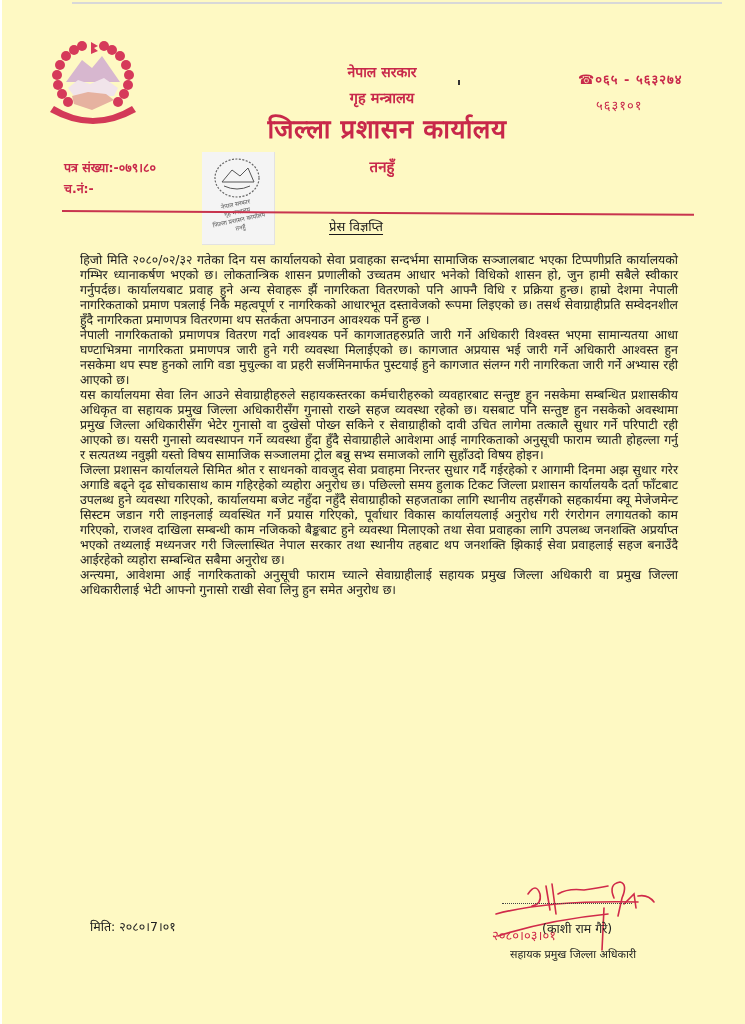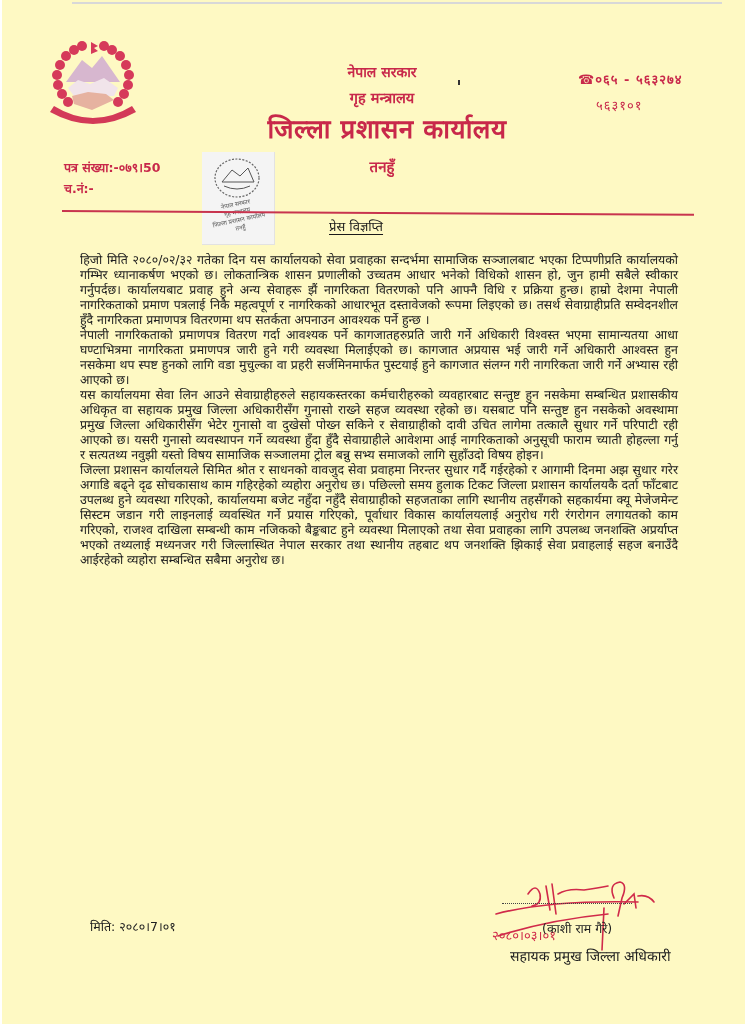--- a/index.html
+++ b/index.html
@@ -171,21 +171,21 @@
     }
     .signer-name {
       position: absolute;
       left: 540px; top: 920px;
       font-size: 12.5px;
       color: #202020;
     }
     .signer-title {
       position: absolute;
       left: 508px; top: 946px;
-      font-size: 14px;
+      font-size: 11px;
       color: #202020;
     }
   </style>
 </head>
 <body>
 
 <div class="page">
   <div class="top-edge"></div>
 
   <svg class="emblem" viewBox="0 0 98 86">
@@ -221,21 +221,21 @@
   <div class="gov-line head-red">नेपाल सरकार</div>
   <div class="ministry-line head-red">गृह मन्त्रालय</div>
   <div class="office-title head-red">जिल्ला प्रशासन कार्यालय</div>
   <div class="district-line head-red">तनहुँ</div>
 
   <div class="speck"></div>
 
   <div class="phone head-red">☎०६५ - ५६३२७४</div>
   <div class="phone-2 head-red">५६३१०१</div>
 
-  <div class="ref-no head-red">पत्र संख्या:-०७९।50</div>
+  <div class="ref-no head-red">पत्र संख्या:-०७९।८०</div>
   <div class="dispatch-no head-red">च.नं:-</div>
 
   <div class="stamp">
     <svg width="58" height="44" viewBox="0 0 58 44">
       <ellipse cx="29" cy="22" rx="22" ry="19" fill="none" stroke="#666" stroke-width="1.2" stroke-dasharray="2 1.5"></ellipse>
       <polygon points="14,26 24,14 32,20 40,12 46,26" fill="none" stroke="#555" stroke-width="1"></polygon>
       <path d="M16 30 Q29 36 42 30" fill="none" stroke="#555" stroke-width="1"></path>
     </svg>
     <div class="stamp-text">
       <div>नेपाल सरकार</div>
@@ -247,20 +247,21 @@
 
   <div class="separator"></div>
 
   <div class="press-title">प्रेस विज्ञप्ति</div>
 
   <div class="body-text">
     <p>हिजो मिति २०८०/०२/३२ गतेका दिन यस कार्यालयको सेवा प्रवाहका सन्दर्भमा सामाजिक सञ्जालबाट भएका टिप्पणीप्रति कार्यालयको गम्भिर ध्यानाकर्षण भएको छ। लोकतान्त्रिक शासन प्रणालीको उच्चतम आधार भनेको विधिको शासन हो, जुन हामी सबैले स्वीकार गर्नुपर्दछ। कार्यालयबाट प्रवाह हुने अन्य सेवाहरू झैं नागरिकता वितरणको पनि आफ्नै विधि र प्रक्रिया हुन्छ। हाम्रो देशमा नेपाली नागरिकताको प्रमाण पत्रलाई निकै महत्वपूर्ण र नागरिकको आधारभूत दस्तावेजको रूपमा लिइएको छ। तसर्थ सेवाग्राहीप्रति सम्वेदनशील हुँदै नागरिकता प्रमाणपत्र वितरणमा थप सतर्कता अपनाउन आवश्यक पर्ने हुन्छ ।</p>
     <p>नेपाली नागरिकताको प्रमाणपत्र वितरण गर्दा आवश्यक पर्ने कागजातहरुप्रति जारी गर्ने अधिकारी विश्वस्त भएमा सामान्यतया आधा घण्टाभित्रमा नागरिकता प्रमाणपत्र जारी हुने गरी व्यवस्था मिलाईएको छ। कागजात अप्रयास भई जारी गर्ने अधिकारी आश्वस्त हुन नसकेमा थप स्पष्ट हुनको लागि वडा मुचुल्का वा प्रहरी सर्जमिनमार्फत पुस्टयाई हुने कागजात संलग्न गरी नागरिकता जारी गर्ने अभ्यास रही आएको छ।</p>
     <p>यस कार्यालयमा सेवा लिन आउने सेवाग्राहीहरुले सहायकस्तरका कर्मचारीहरुको व्यवहारबाट सन्तुष्ट हुन नसकेमा सम्बन्धित प्रशासकीय अधिकृत वा सहायक प्रमुख जिल्ला अधिकारीसँग गुनासो राख्ने सहज व्यवस्था रहेको छ। यसबाट पनि सन्तुष्ट हुन नसकेको अवस्थामा प्रमुख जिल्ला अधिकारीसँग भेटेर गुनासो वा दुखेसो पोख्न सकिने र सेवाग्राहीको दावी उचित लागेमा तत्कालै सुधार गर्ने परिपाटी रही आएको छ। यसरी गुनासो व्यवस्थापन गर्ने व्यवस्था हुँदा हुँदै सेवाग्राहीले आवेशमा आई नागरिकताको अनुसूची फाराम च्याती होहल्ला गर्नु र सत्यतथ्य नवुझी यस्तो विषय सामाजिक सञ्जालमा ट्रोल बन्नु सभ्य समाजको लागि सुहाँउदो विषय होइन।</p>
     <p>जिल्ला प्रशासन कार्यालयले सिमित श्रोत र साधनको वावजुद सेवा प्रवाहमा निरन्तर सुधार गर्दै गईरहेको र आगामी दिनमा अझ सुधार गरेर अगाडि बढ्ने दृढ सोचकासाथ काम गहिरहेको व्यहोरा अनुरोध छ। पछिल्लो समय हुलाक टिकट जिल्ला प्रशासन कार्यालयकै दर्ता फाँटबाट उपलब्ध हुने व्यवस्था गरिएको, कार्यालयमा बजेट नहुँदा नहुँदै सेवाग्राहीको सहजताका लागि स्थानीय तहसँगको सहकार्यमा क्यू मेजेजमेन्ट सिस्टम जडान गरी लाइनलाई व्यवस्थित गर्ने प्रयास गरिएको, पूर्वाधार विकास कार्यालयलाई अनुरोध गरी रंगरोगन लगायतको काम गरिएको, राजश्व दाखिला सम्बन्धी काम नजिकको बैङ्कबाट हुने व्यवस्था मिलाएको तथा सेवा प्रवाहका लागि उपलब्ध जनशक्ति अप्रर्याप्त भएको तथ्यलाई मध्यनजर गरी जिल्लास्थित नेपाल सरकार तथा स्थानीय तहबाट थप जनशक्ति झिकाई सेवा प्रवाहलाई सहज बनाउँदै आईरहेको व्यहोरा सम्बन्धित सबैमा अनुरोध छ।</p>
+    <p>अन्त्यमा, आवेशमा आई नागरिकताको अनुसूची फाराम च्यात्ने सेवाग्राहीलाई सहायक प्रमुख जिल्ला अधिकारी वा प्रमुख जिल्ला अधिकारीलाई भेटी आफ्नो गुनासो राखी सेवा लिनु हुन समेत अनुरोध छ।</p>
   </div>
 
   <div class="date-line">मिति: २०८०।7।०१</div>
 
   <svg class="signature-area" viewBox="0 0 180 80">
     <g fill="none" stroke="#d02a4a" stroke-width="1.6" stroke-linecap="round">
       <path d="M40 14 Q48 2 52 14 Q54 24 44 26"></path>
       <path d="M58 6 L62 30"></path>
       <path d="M64 4 L68 34"></path>
       <path d="M70 14 Q80 8 96 10 Q110 8 120 6"></path>

